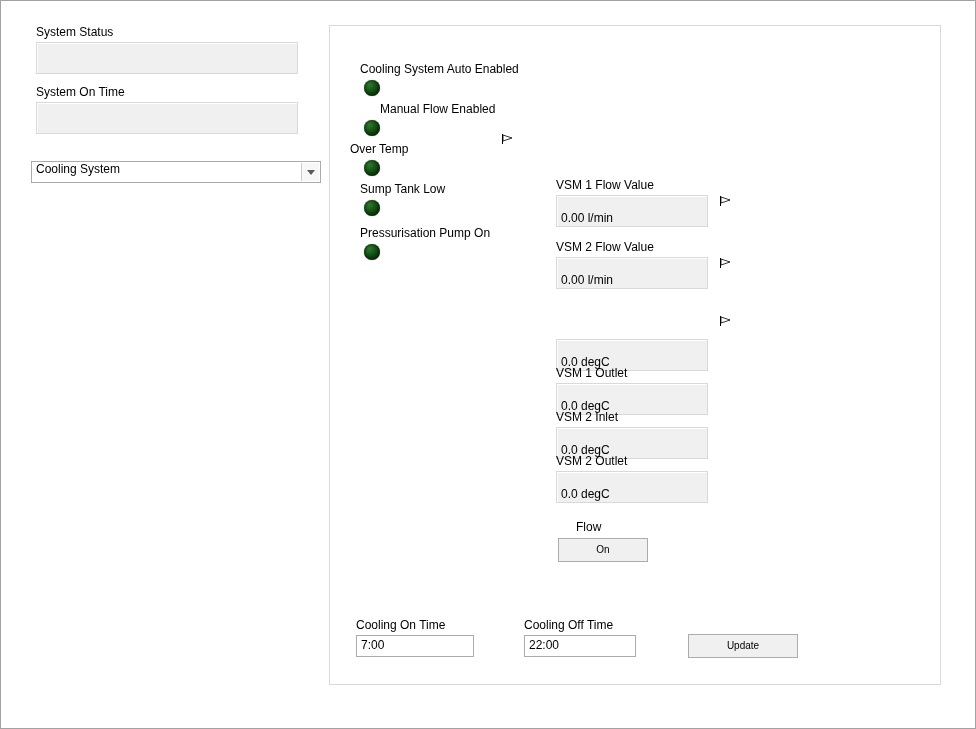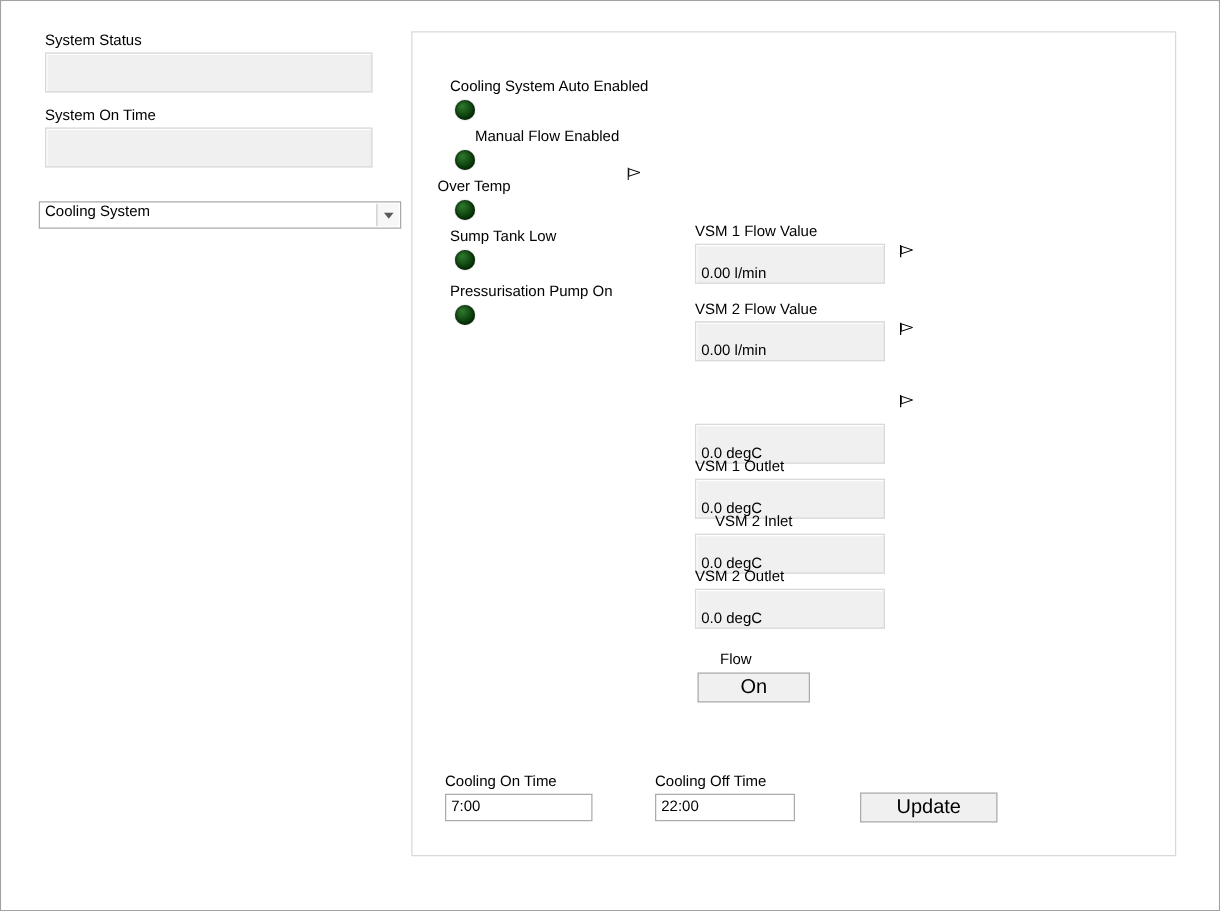--- a/index.html
+++ b/index.html
@@ -132,21 +132,21 @@
     box-shadow: inset 0 0 3px rgba(0,0,0,.7), 0 0 1px rgba(0,0,0,.5);
   }
   .btn {
     position: absolute;
     height: 24px;
     background: #f0f0f0;
     border: 1px solid #acacac;
     box-sizing: border-box;
     text-align: center;
     line-height: 22px;
-    font-size: 16px;
+    font-size: 10px;
   }
   .txt-edit {
     position: absolute;
     height: 22px;
     background: #fff;
     border: 1px solid #acacac;
     box-sizing: border-box;
     padding: 2px 4px;
     font-size: 12px;
   }
@@ -226,21 +226,21 @@
 
       <div class="lbl" style="left:226px; top:214px;">VSM 2 Flow Value</div>
       <div class="txt-readonly" style="left:226px; top:231px; width:152px;">0.00 l/min</div>
 
       <div class="lbl" style="left:226px; top:304px;margin-top:13px;">VSM 1 Inlet</div>
       <div class="txt-readonly" style="left:226px; top:313px; width:152px;">0.0 degC</div>
 
       <div class="lbl" style="left:226px; top:340px;">VSM 1 Outlet</div>
       <div class="txt-readonly" style="left:226px; top:357px; width:152px;">0.0 degC</div>
 
-      <div class="lbl" style="left:226px; top:384px;margin-left:16px;">VSM 2 Inlet</div>
+      <div class="lbl" style="left:226px; top:384px;">VSM 2 Inlet</div>
       <div class="txt-readonly" style="left:226px; top:401px; width:152px;">0.0 degC</div>
 
       <div class="lbl" style="left:226px; top:428px;">VSM 2 Outlet</div>
       <div class="txt-readonly" style="left:226px; top:445px; width:152px;">0.0 degC</div>
 
       <div class="lbl" style="left:246px; top:494px;">Flow</div>
       <div class="btn" style="left:228px; top:512px; width:90px;">On</div>
 
       <div class="lbl" style="left:26px; top:592px;">Cooling On Time</div>
       <div class="txt-edit" style="left:26px; top:609px; width:118px;">7:00</div>

